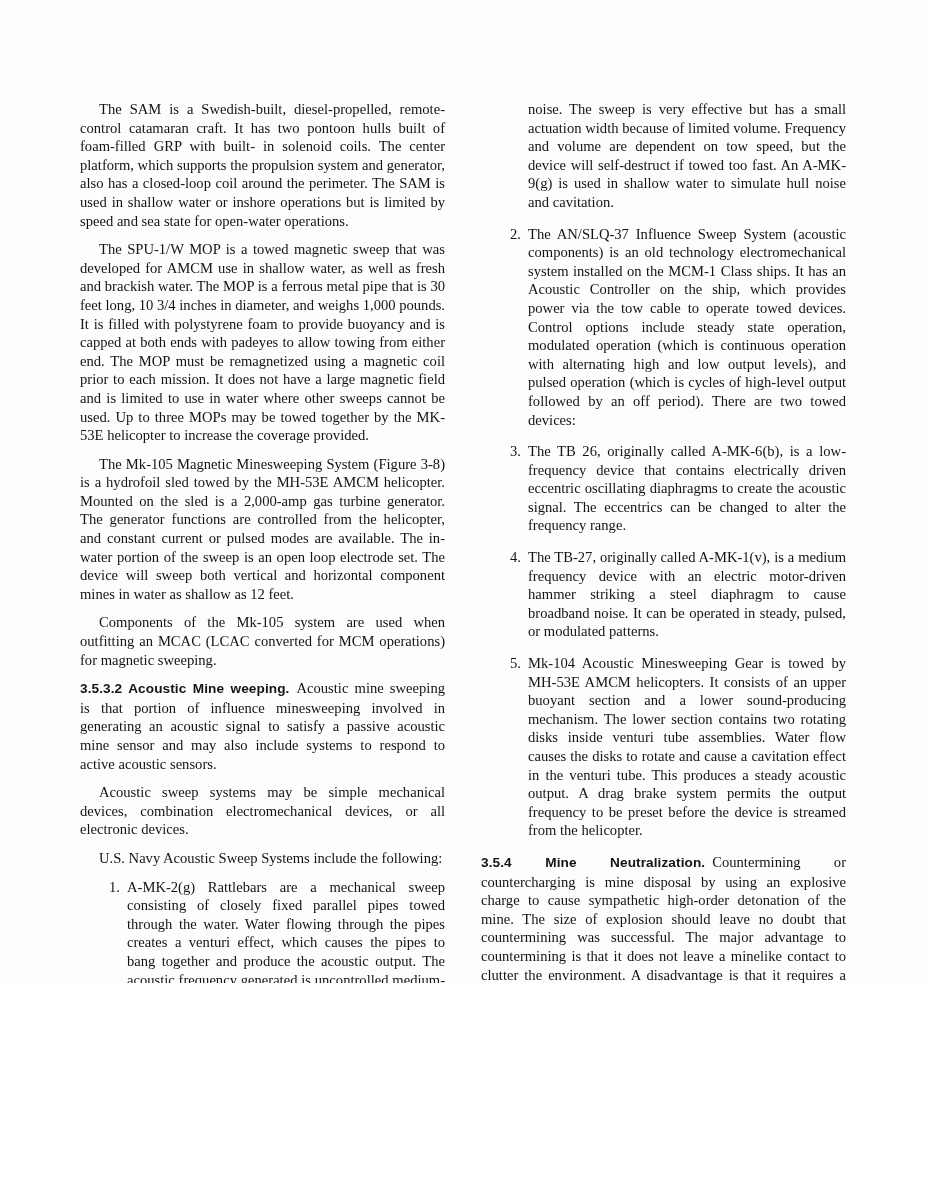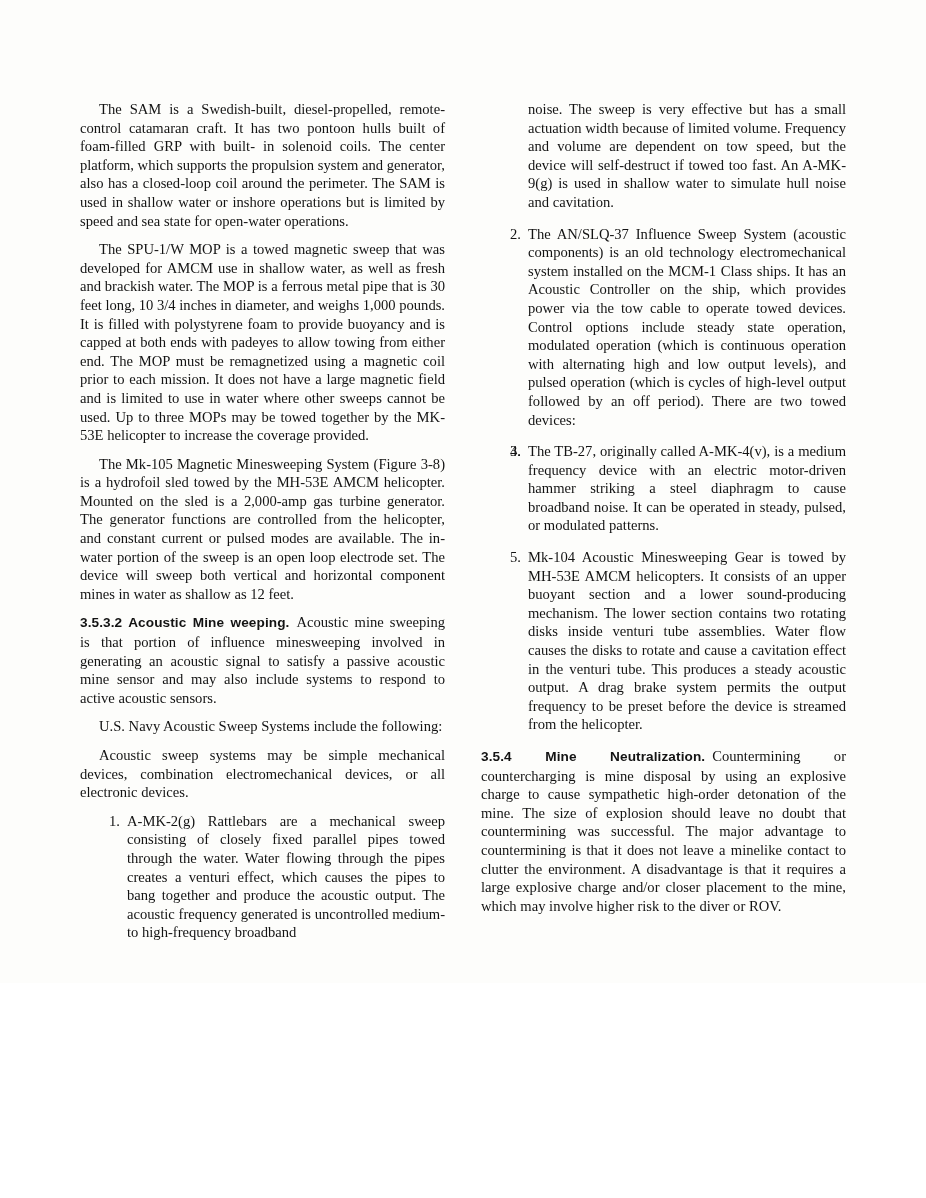--- a/index.html
+++ b/index.html
@@ -90,47 +90,49 @@
 <body>
 
 <div class="page">
 
   <div class="content">
 
     <div class="col">
       <p class="para">The SAM is a Swedish-built, diesel-propelled, remote-control catamaran craft. It has two pontoon hulls built of foam-filled GRP with built- in solenoid coils. The center platform, which supports the propulsion system and generator, also has a closed-loop coil around the perimeter. The SAM is used in shallow water or inshore operations but is limited by speed and sea state for open-water operations.</p>
       <p class="para">The SPU-1/W MOP is a towed magnetic sweep that was developed for AMCM use in shallow water, as well as fresh and brackish water. The MOP is a ferrous metal pipe that is 30 feet long, 10 3/4 inches in diameter, and weighs 1,000 pounds. It is filled with polystyrene foam to provide buoyancy and is capped at both ends with padeyes to allow towing from either end. The MOP must be remagnetized using a magnetic coil prior to each mission. It does not have a large magnetic field and is limited to use in water where other sweeps cannot be used. Up to three MOPs may be towed together by the MK-53E helicopter to increase the coverage provided.</p>
       <p class="para">The Mk-105 Magnetic Minesweeping System (Figure 3-8) is a hydrofoil sled towed by the MH-53E AMCM helicopter. Mounted on the sled is a 2,000-amp gas turbine generator. The generator functions are controlled from the helicopter, and constant current or pulsed modes are available. The in-water portion of the sweep is an open loop electrode set. The device will sweep both vertical and horizontal component mines in water as shallow as 12 feet.</p>
+      <p class="para">Components of the Mk-105 system are used when outfitting an MCAC (LCAC converted for MCM operations) for magnetic sweeping.</p>
 
       <p class="heading-para"><b class="run-head">3.5.3.2 Acoustic Mine weeping.</b><span>Acoustic mine sweeping is that portion of influence minesweeping involved in generating an acoustic signal to satisfy a passive acoustic mine sensor and may also include systems to respond to active acoustic sensors.</span></p>
 
+      <p class="para">Acoustic sweep systems may be simple mechanical devices, combination electromechanical devices, or all electronic devices.</p>
       <p class="para">U.S. Navy Acoustic Sweep Systems include the following:</p>
-      <p class="para">Acoustic sweep systems may be simple mechanical devices, combination electromechanical devices, or all electronic devices.</p>
 
       <div class="list-item">
         <span class="list-num">1.</span>
         <span>A-MK-2(g) Rattlebars are a mechanical sweep consisting of closely fixed parallel pipes towed through the water. Water flowing through the pipes creates a venturi effect, which causes the pipes to bang together and produce the acoustic output. The acoustic frequency generated is uncontrolled medium- to high-frequency broadband</span>
       </div>
     </div>
 
     <div class="col">
       <p class="cont-para">noise. The sweep is very effective but has a small actuation width because of limited volume. Frequency and volume are dependent on tow speed, but the device will self-destruct if towed too fast. An A-MK-9(g) is used in shallow water to simulate hull noise and cavitation.</p>
 
       <div class="list-item">
         <span class="list-num">2.</span>
         <span>The AN/SLQ-37 Influence Sweep System (acoustic components) is an old technology electromechanical system installed on the MCM-1 Class ships. It has an Acoustic Controller on the ship, which provides power via the tow cable to operate towed devices. Control options include steady state operation, modulated operation (which is continuous operation with alternating high and low output levels), and pulsed operation (which is cycles of high-level output followed by an off period). There are two towed devices:</span>
       </div>
 
       <div class="list-item">
         <span class="list-num">3.</span>
+        <span>The TB 26, originally called A-MK-6(b), is a low-frequency device that contains electrically driven eccentric oscillating diaphragms to create the acoustic signal. The eccentrics can be changed to alter the frequency range.</span>
       </div>
 
       <div class="list-item">
         <span class="list-num">4.</span>
-        <span>The TB-27, originally called A-MK-4(v), is a medium frequency device with an electric motor-driven hammer striking a steel diaphragm to cause broadband noise. It can be operated in steady, pulsed, or modulated patterns.</span>
+        <span>The TB-27, originally called A-MK-1(v), is a medium frequency device with an electric motor-driven hammer striking a steel diaphragm to cause broadband noise. It can be operated in steady, pulsed, or modulated patterns.</span>
       </div>
 
       <div class="list-item">
         <span class="list-num">5.</span>
         <span>Mk-104 Acoustic Minesweeping Gear is towed by MH-53E AMCM helicopters. It consists of an upper buoyant section and a lower sound-producing mechanism. The lower section contains two rotating disks inside venturi tube assemblies. Water flow causes the disks to rotate and cause a cavitation effect in the venturi tube. This produces a steady acoustic output. A drag brake system permits the output frequency to be preset before the device is streamed from the helicopter.</span>
       </div>
 
       <p class="heading-para"><b class="run-head">3.5.4 Mine Neutralization.</b><span>Countermining or countercharging is mine disposal by using an explosive charge to cause sympathetic high-order detonation of the mine. The size of explosion should leave no doubt that countermining was successful. The major advantage to countermining is that it does not leave a minelike contact to clutter the environment. A disadvantage is that it requires a large explosive charge and/or closer placement to the mine, which may involve higher risk to the diver or ROV.</span></p>
 
     </div>

